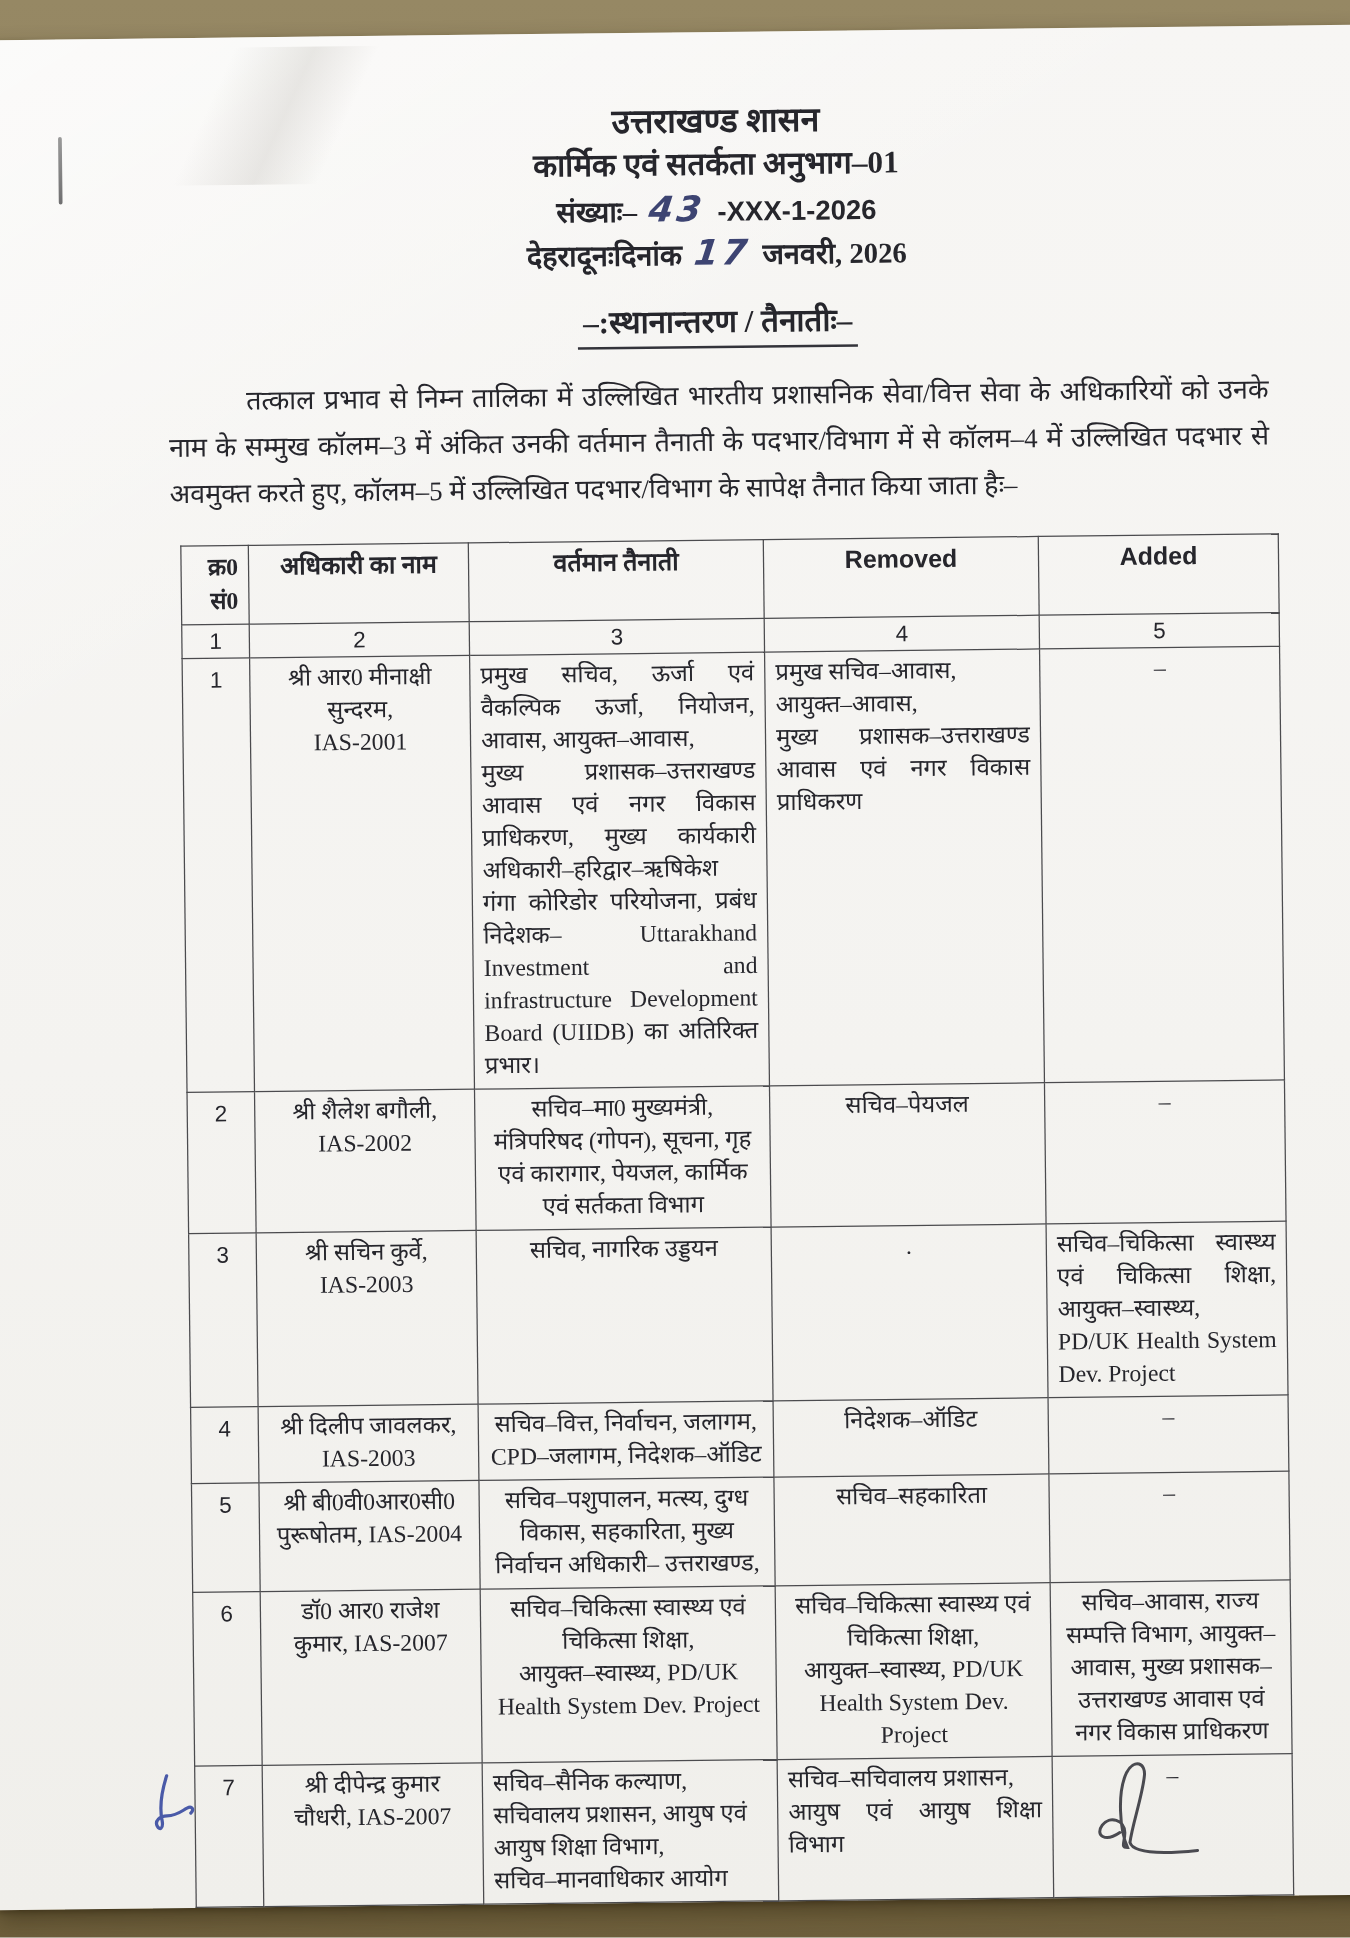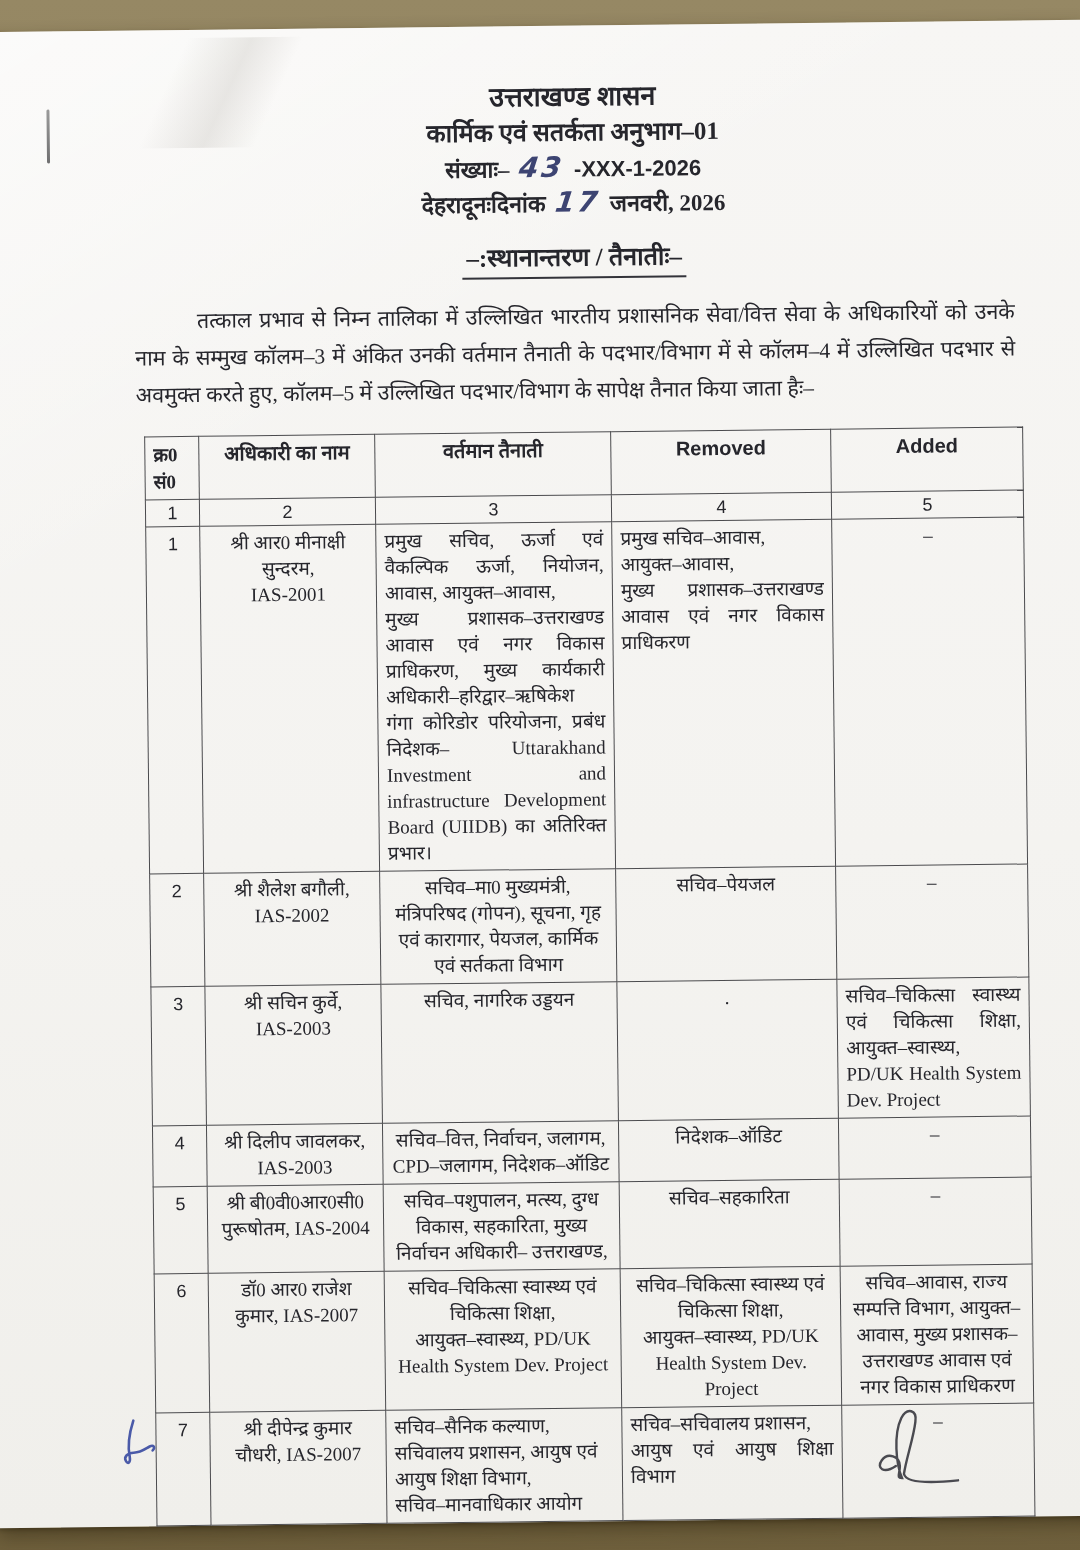--- a/index.html
+++ b/index.html
@@ -48,21 +48,21 @@
   }
   table.transfer{
     margin-top:17px;margin-left:8px;
     border-collapse:collapse;table-layout:fixed;width:878px;
     font-size:19px;line-height:26px;
   }
   table.transfer th,table.transfer td{
     border:1.4px solid #4b4b4e;vertical-align:top;
     padding:4px 8px;white-space:pre-line;overflow:hidden;
   }
-  th.h-sn{font-size:19px;font-weight:bold;text-align:left;line-height:27px;}
+  th.h-sn{font-size:19px;font-weight:bold;text-align:right;line-height:27px;}
   th{font-weight:bold;font-size:20px;}
   th:nth-child(4),th:nth-child(5){font-family:"Liberation Sans","DejaVu Sans",sans-serif;font-size:20px;}
   tr.colnums td{text-align:center;font-family:"Liberation Sans","DejaVu Sans",sans-serif;font-size:18px;padding:2px;line-height:22px;}
   .al-c{text-align:center;}
   .al-j{text-align:justify;}
   .al-l{text-align:left;}
   td.sn{text-align:center;font-family:"Liberation Sans","DejaVu Sans",sans-serif;font-size:18px;}
   td.name{text-align:center;}
   tr.row-1{height:320px;} tr.row-2{height:104px;} tr.row-3{height:126px;}
   tr.row-4{height:60px;}  tr.row-5{height:78px;}  tr.row-6{height:128px;}

